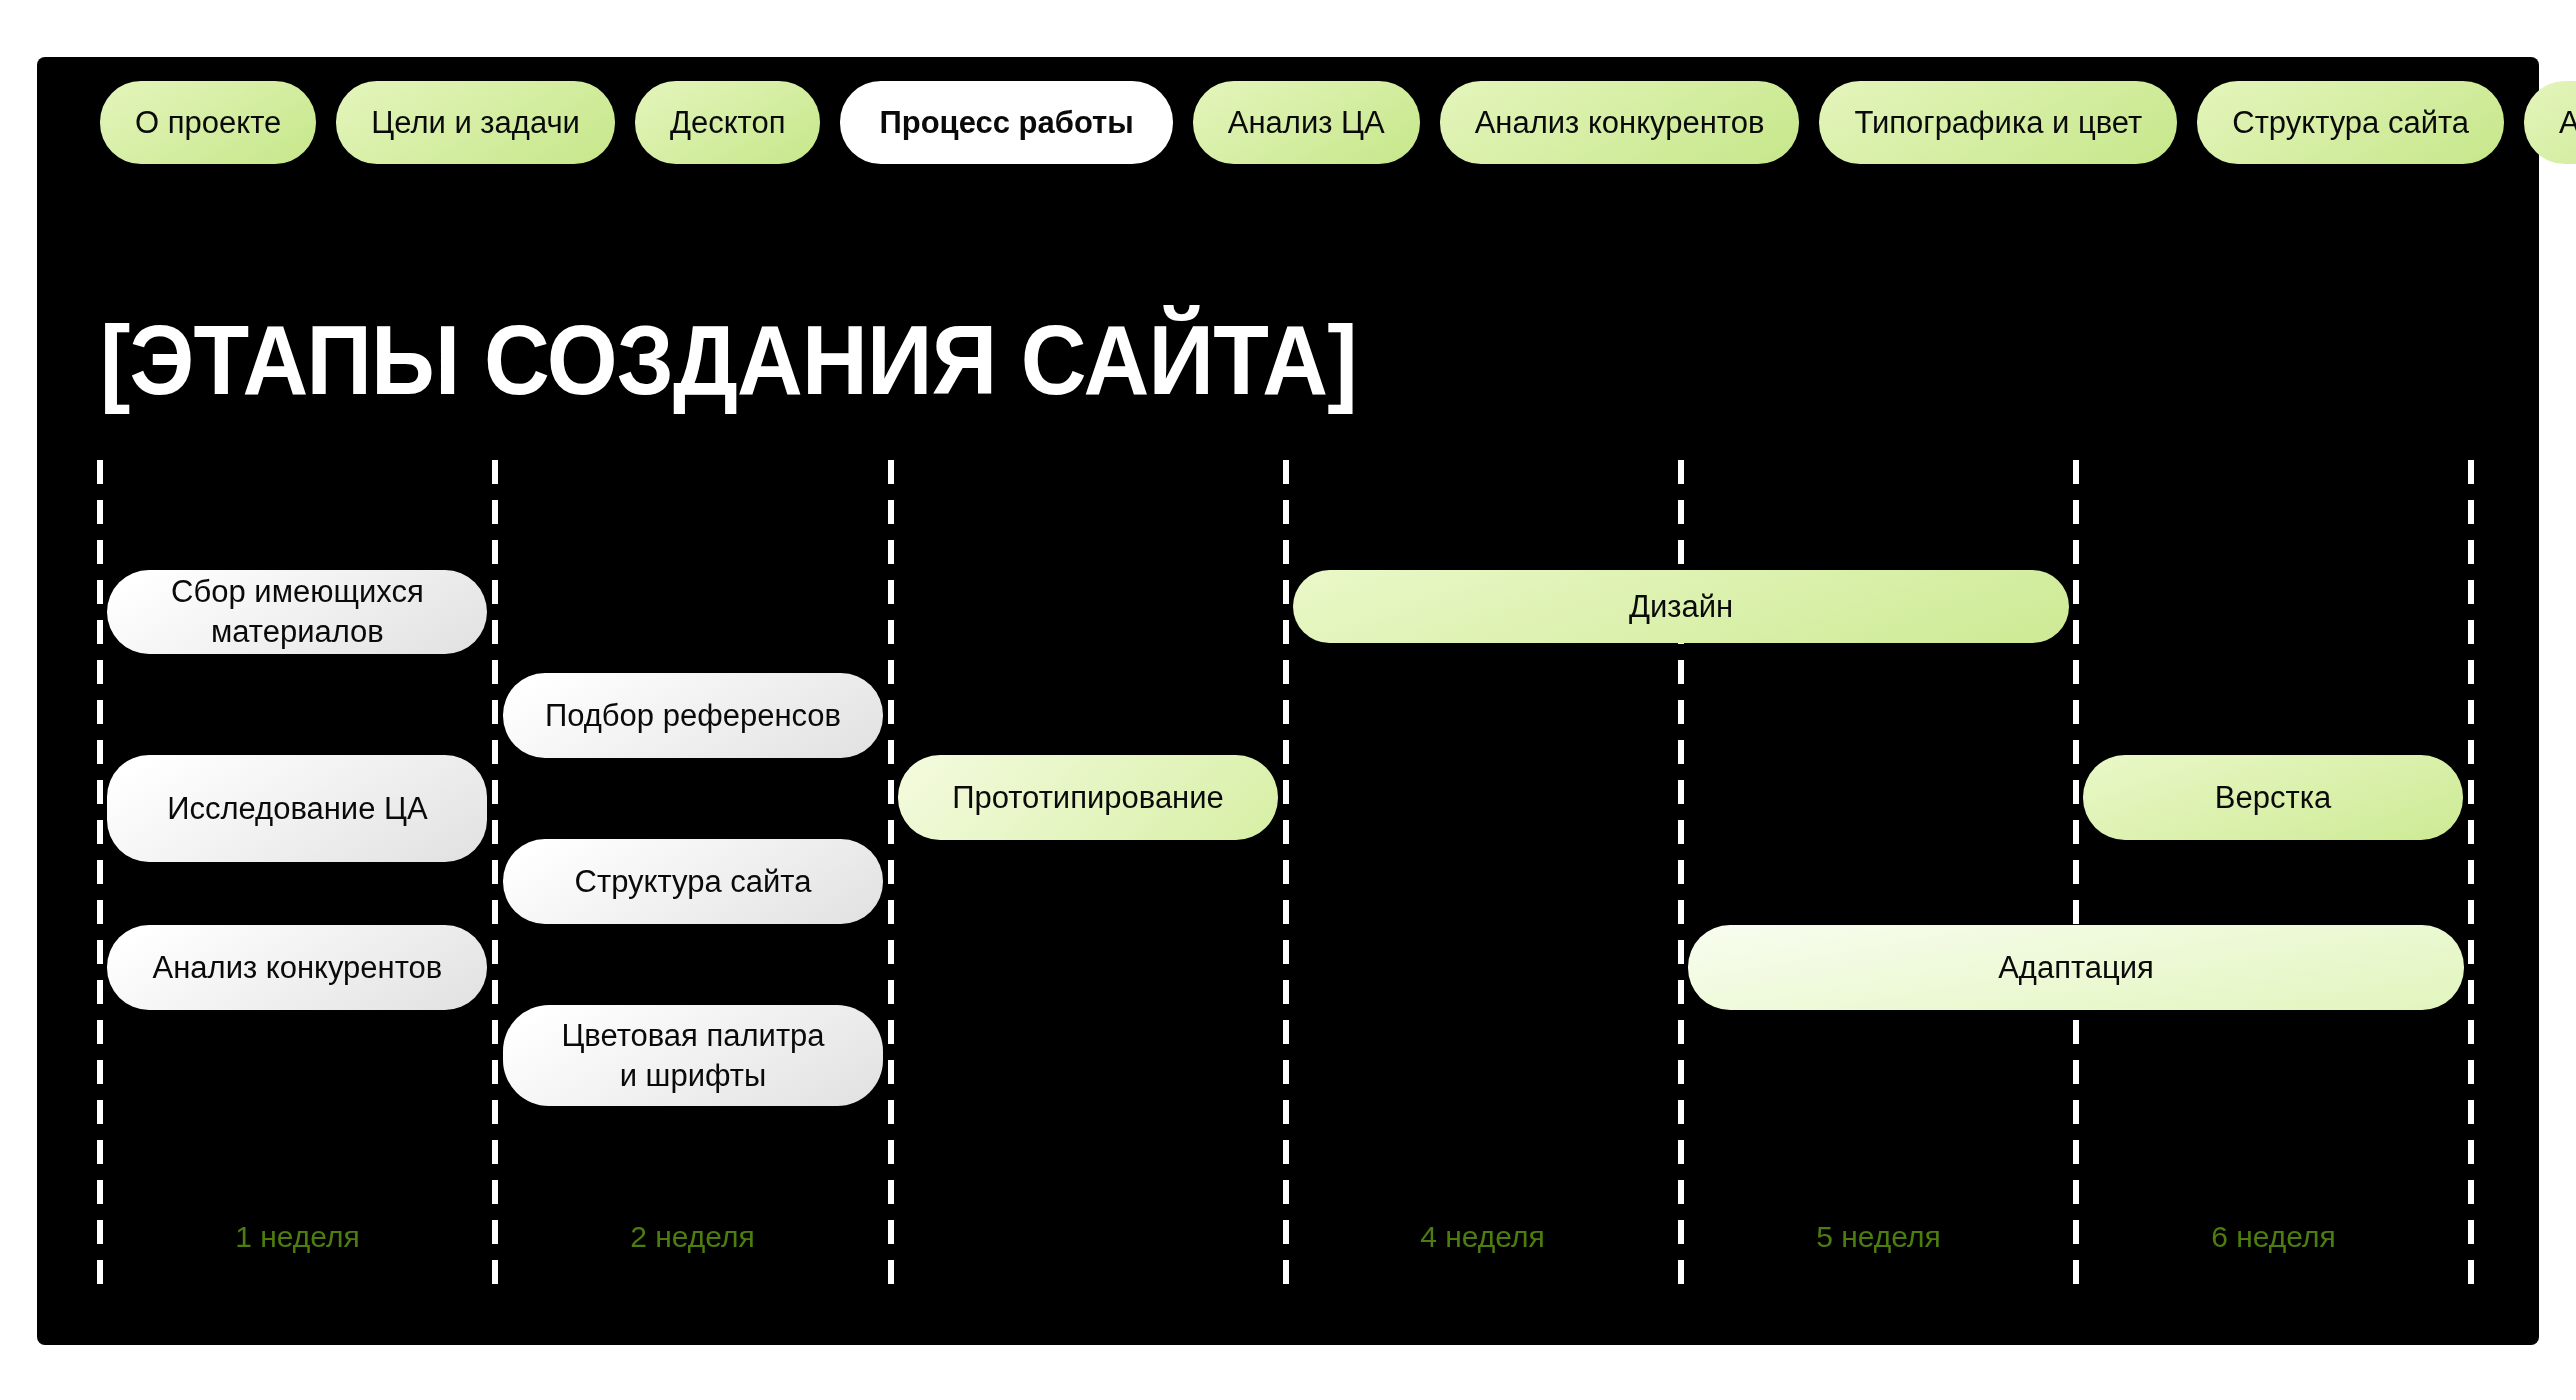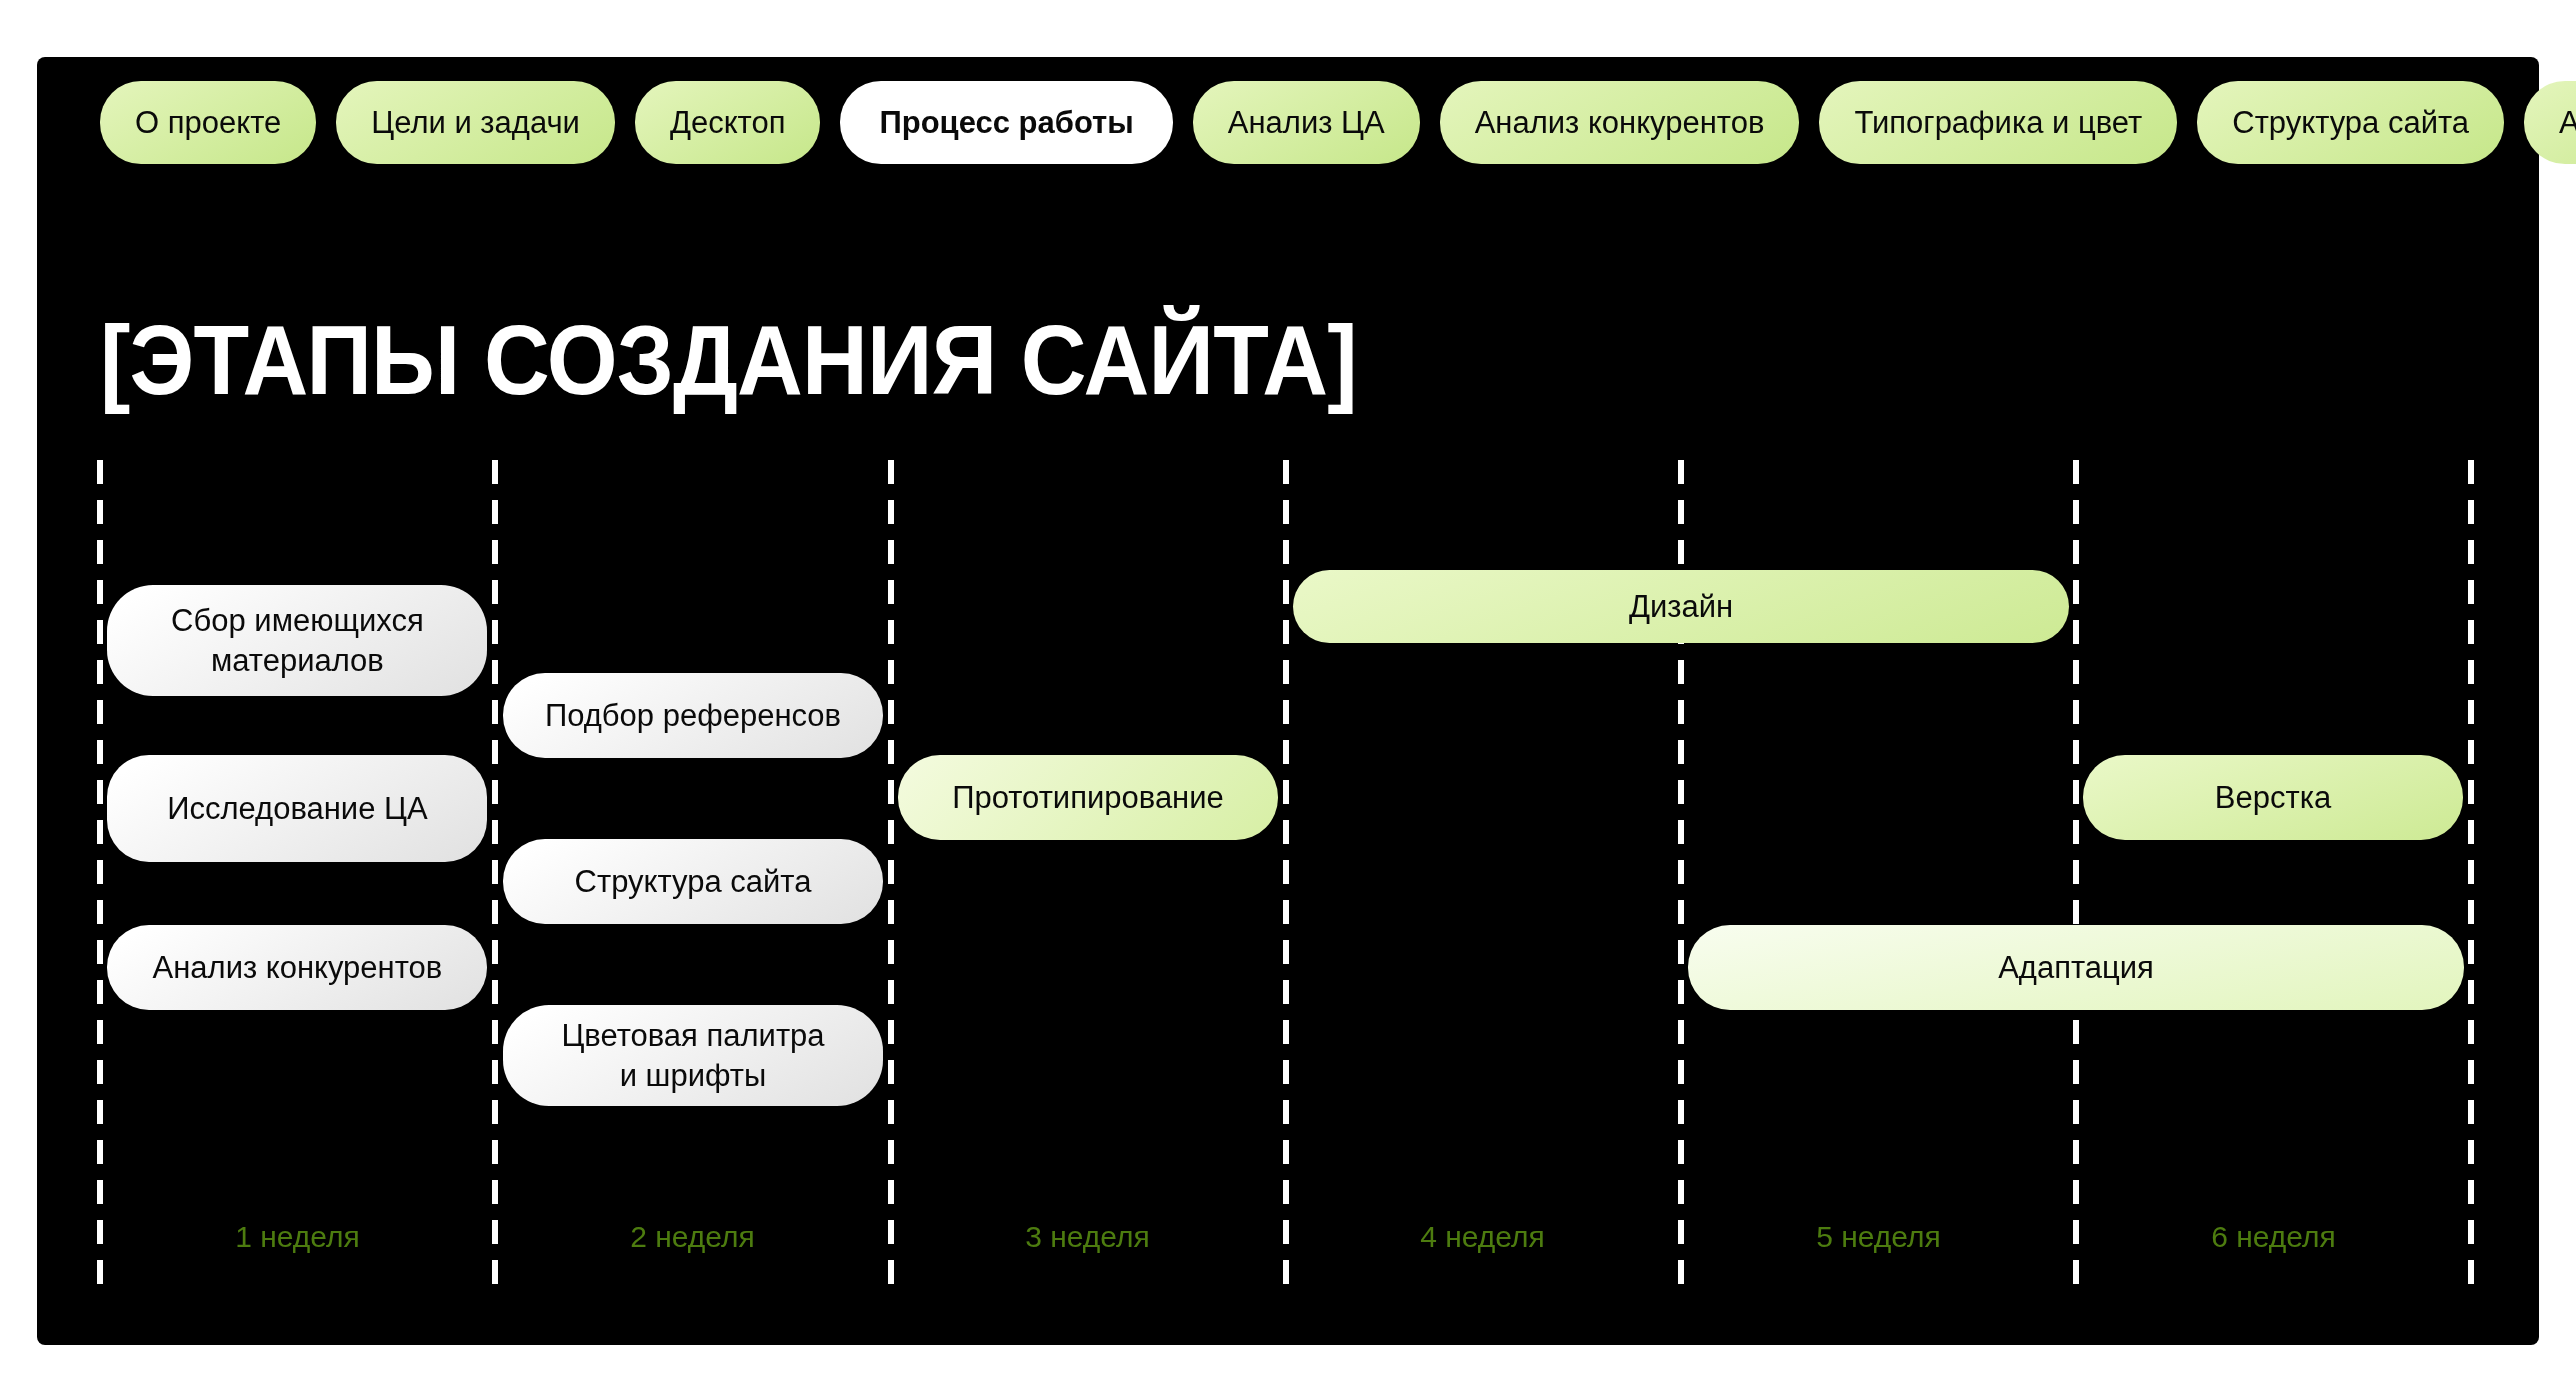--- a/index.html
+++ b/index.html
@@ -62,25 +62,24 @@
     <div class="timeline">
         <div class="vline" style="left: -2.8px;"></div>
         <div class="vline" style="left: 392px;"></div>
         <div class="vline" style="left: 788px;"></div>
         <div class="vline" style="left: 1183px;"></div>
         <div class="vline" style="left: 1578px;"></div>
         <div class="vline" style="left: 1973px;"></div>
         <div class="vline" style="left: 2368px;"></div>
         <div class="week-label" style="left: 0px; width: 395px;">1 неделя</div>
         <div class="week-label" style="left: 395px; width: 395px;">2 неделя</div>
-        <div class="week-label" style="left: 790px; width: 395px;">3 неделя</div>
         <div class="week-label" style="left: 1185px; width: 395px;">4 неделя</div>
         <div class="week-label" style="left: 1581px; width: 395px;">5 неделя</div>
         <div class="week-label" style="left: 1976px; width: 395px;">6 неделя</div>
-        <div class="task task--neutral task--two" style="left: 7.4px; width: 380px; top: 125px; height: 111px;">Сбор имеющихся
+        <div class="task task--neutral task--two" style="left: 7.4px; width: 380px; top: 110px; height: 84px;">Сбор имеющихся
 материалов</div>
         <div class="task task--neutral" style="left: 7.4px; width: 380px; top: 295px; height: 107px;">Исследование ЦА</div>
         <div class="task task--neutral" style="left: 7.4px; width: 380px; top: 465px; height: 85px;">Анализ конкурентов</div>
         <div class="task task--neutral" style="left: 403px; width: 380px; top: 213px; height: 85px;">Подбор референсов</div>
         <div class="task task--neutral" style="left: 403px; width: 380px; top: 379px; height: 85px;">Структура сайта</div>
         <div class="task task--neutral task--two" style="left: 403px; width: 380px; top: 545px; height: 101px;">Цветовая палитра
 и шрифты</div>
         <div class="task task--green-soft" style="left: 798px; width: 380px; top: 295px; height: 85px;">Прототипирование</div>
         <div class="task task--green" style="left: 1193px; width: 776px; top: 110px; height: 73px;">Дизайн</div>
         <div class="task task--green" style="left: 1983px; width: 380px; top: 295px; height: 85px;">Верстка</div>

